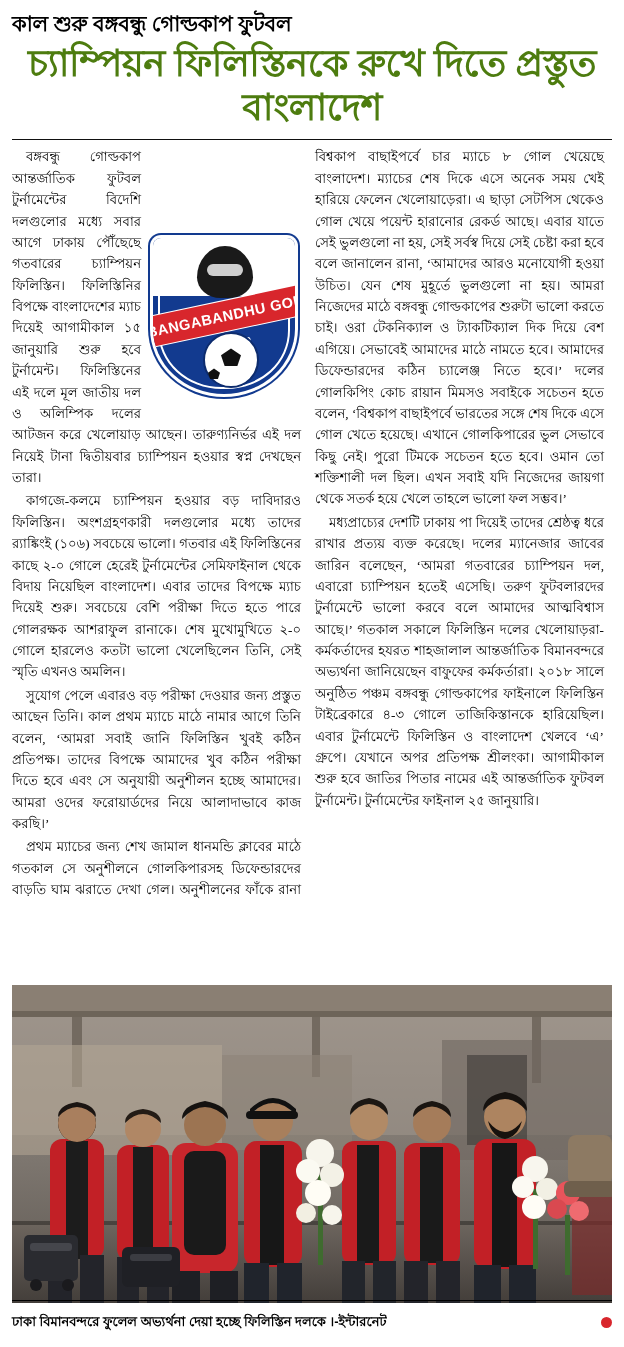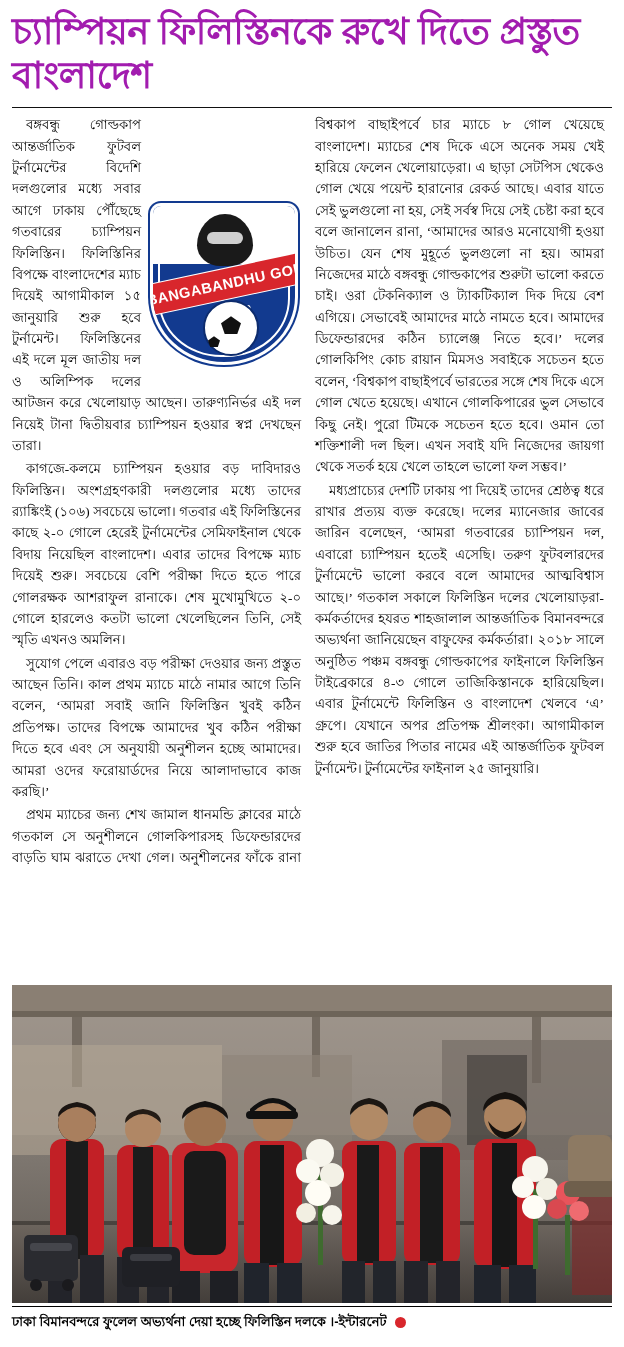--- a/index.html
+++ b/index.html
@@ -31,21 +31,22 @@
     margin: 2px 0 6px 0;
     color: #000;
   }
   .headline {
     font-family: "Liberation Sans", "DejaVu Sans", sans-serif;
     font-size: 37px;
     font-weight: bold;
     line-height: 1.18;
     letter-spacing: -0.5px;
     margin: 0 0 10px 0;
-    color: #a21caf;
+    color: #4d7c0f;
+    text-align: center;
   }
   .rule {
     border: 0;
     border-top: 1px solid #111;
     margin: 6px 0 6px 0;
   }
   .byline-row {
     display: flex;
     align-items: center;
     gap: 6px;
@@ -207,42 +208,44 @@
     background: #6b6b6b;
   }
   .photo svg { display: block; }
   .caption-row {
     position: absolute;
     left: 12px;
     bottom: 14px;
     width: 600px;
     display: flex;
     align-items: center;
+    justify-content: space-between;
     border-top: 1px solid #000;
-    padding-top: 5px;
+    padding-top: 11px;
   }
   .caption {
     font-family: "Liberation Sans", "DejaVu Sans", sans-serif;
     font-size: 13px;
     font-weight: bold;
   }
   .caption-dot {
     width: 11px;
     height: 11px;
     border-radius: 50%;
     background: #d8262c;
     flex: none;
     margin-left: 8px;
   }
 </style>
 </head>
 <body>
 
 <div class="page">
 
+  <div class="kicker">কাল শুরু বঙ্গবন্ধু গোল্ডকাপ ফুটবল</div>
 
   <h1 class="headline">চ্যাম্পিয়ন ফিলিস্তিনকে রুখে দিতে প্রস্তুত বাংলাদেশ</h1>
 
   <hr class="rule">
 
 
   <div class="cols">
 
     <div class="col">
 

